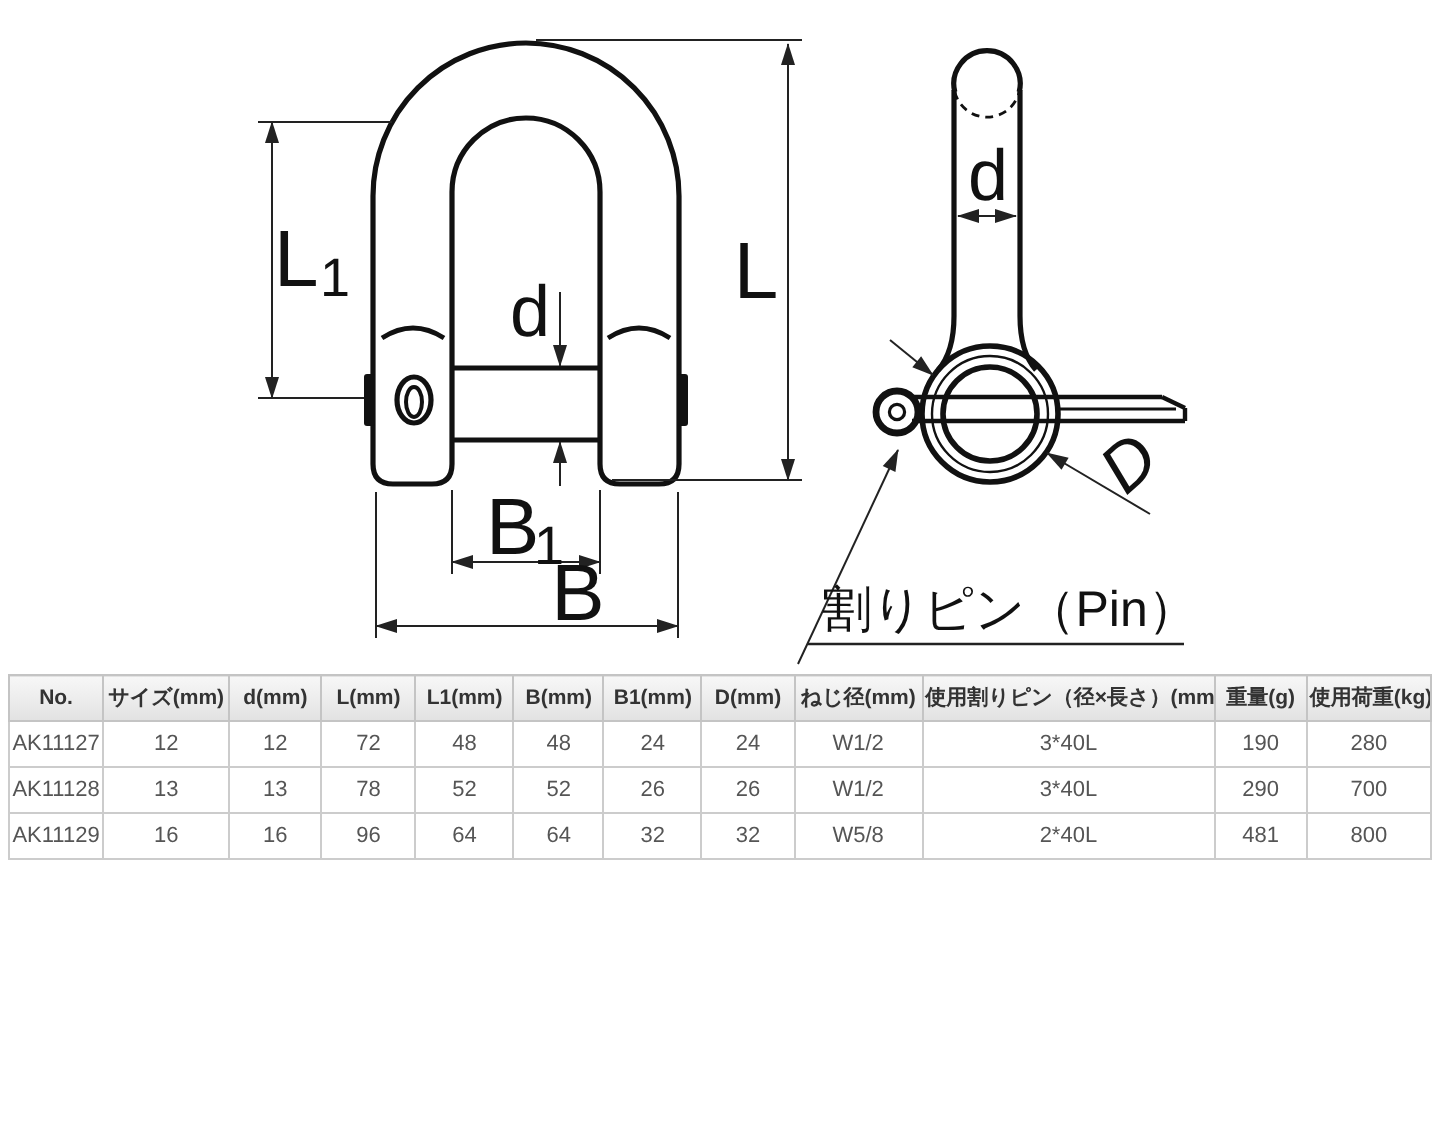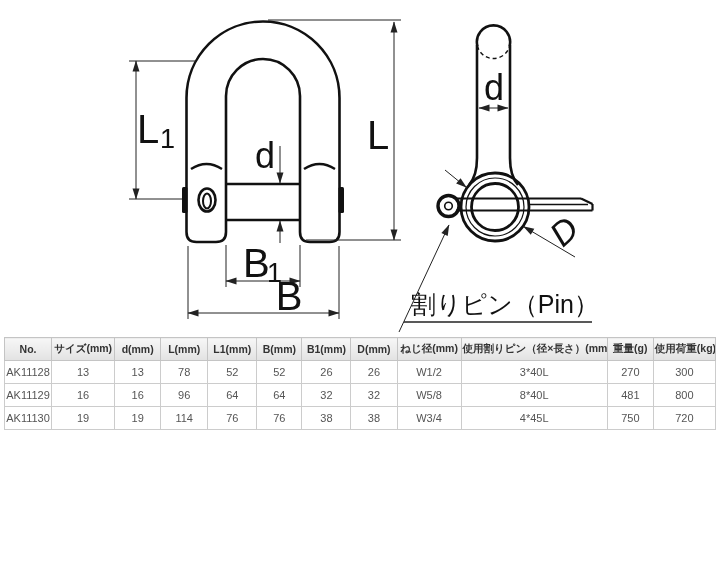--- a/index.html
+++ b/index.html
@@ -160,57 +160,57 @@
           <th>B1(mm)</th>
           <th>D(mm)</th>
           <th>ねじ径(mm)</th>
           <th>使用割りピン（径×長さ）(mm)</th>
           <th>重量(g)</th>
           <th>使用荷重(kg)</th>
         </tr>
     </thead>
     <tbody id="spec-body">
         <tr>
+          <td>AK11127</td>
+          <td>12</td>
+          <td>12</td>
+          <td>72</td>
+          <td>48</td>
+          <td>48</td>
+          <td>24</td>
+          <td>24</td>
+          <td>W1/2</td>
+          <td>3*40L</td>
+          <td>190</td>
+          <td>280</td>
+        </tr>
+        <tr>
           <td>AK11128</td>
           <td>13</td>
           <td>13</td>
           <td>78</td>
           <td>52</td>
           <td>52</td>
           <td>26</td>
           <td>26</td>
           <td>W1/2</td>
           <td>3*40L</td>
-          <td>270</td>
-          <td>300</td>
+          <td>290</td>
+          <td>700</td>
         </tr>
         <tr>
           <td>AK11129</td>
           <td>16</td>
           <td>16</td>
           <td>96</td>
           <td>64</td>
           <td>64</td>
           <td>32</td>
           <td>32</td>
           <td>W5/8</td>
-          <td>8*40L</td>
+          <td>2*40L</td>
           <td>481</td>
           <td>800</td>
         </tr>
-        <tr>
-          <td>AK11130</td>
-          <td>19</td>
-          <td>19</td>
-          <td>114</td>
-          <td>76</td>
-          <td>76</td>
-          <td>38</td>
-          <td>38</td>
-          <td>W3/4</td>
-          <td>4*45L</td>
-          <td>750</td>
-          <td>720</td>
-        </tr>
       </tbody>
   </table>
 
 </div>
 
 </body></html>

